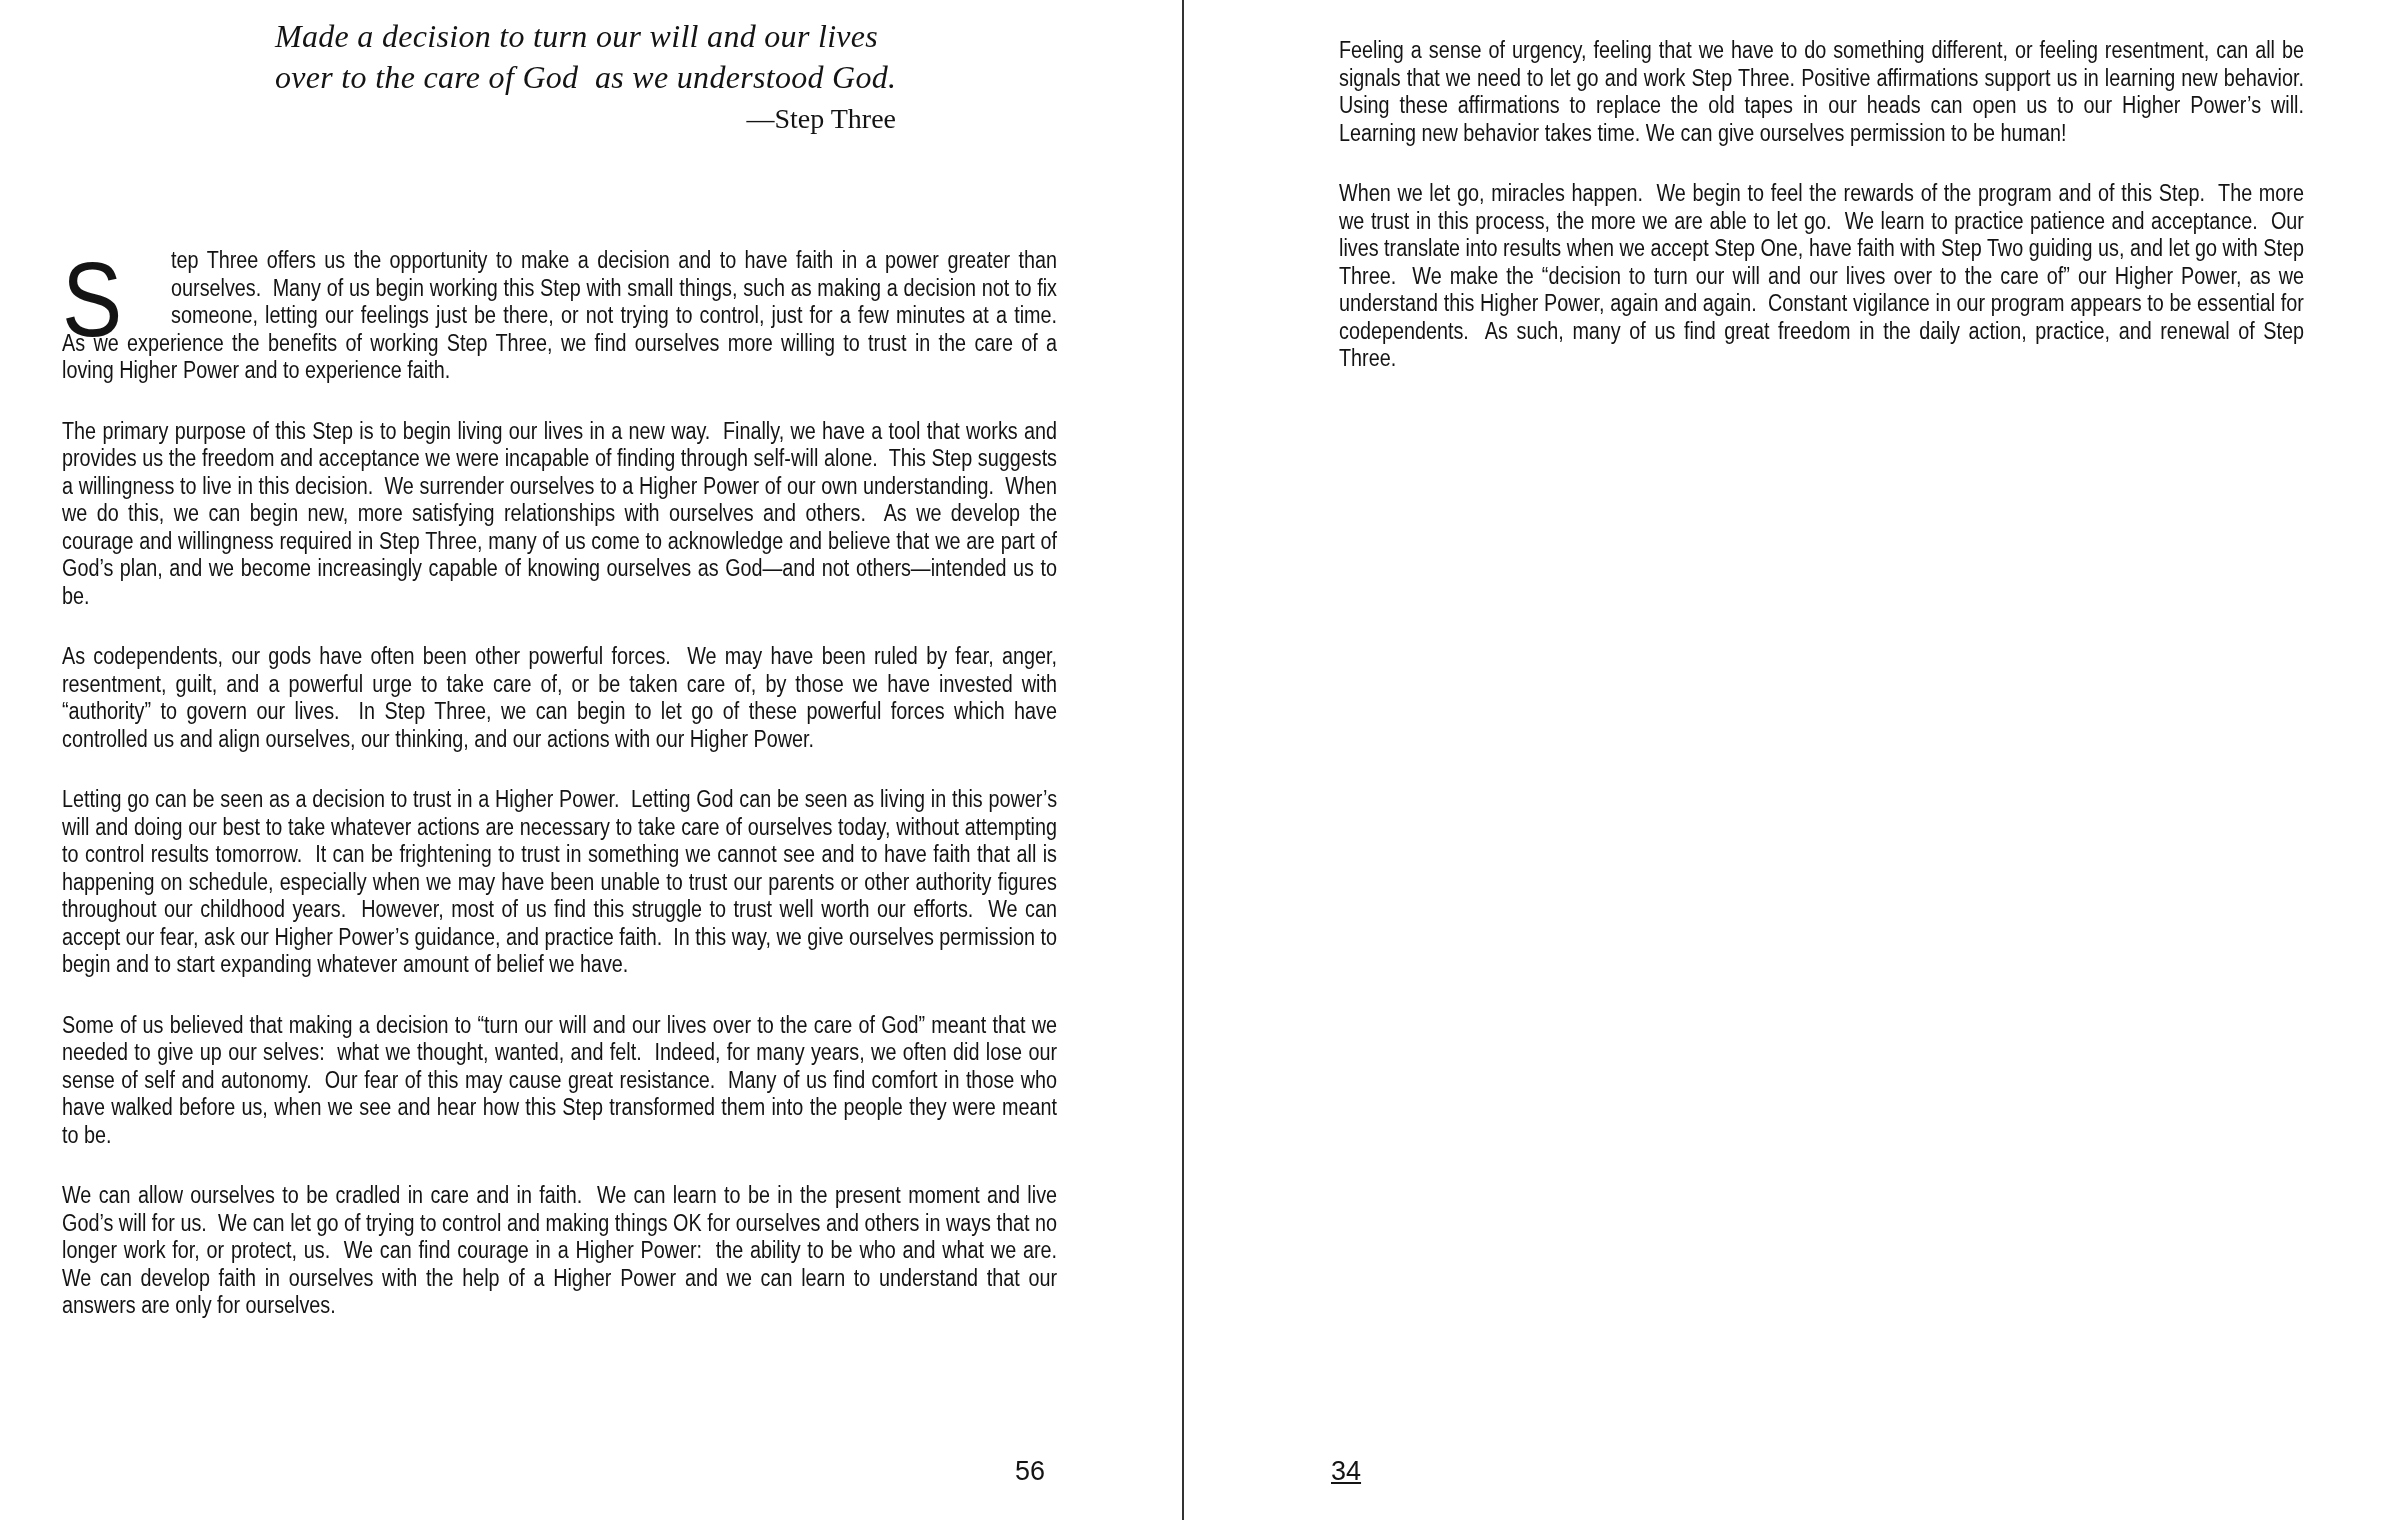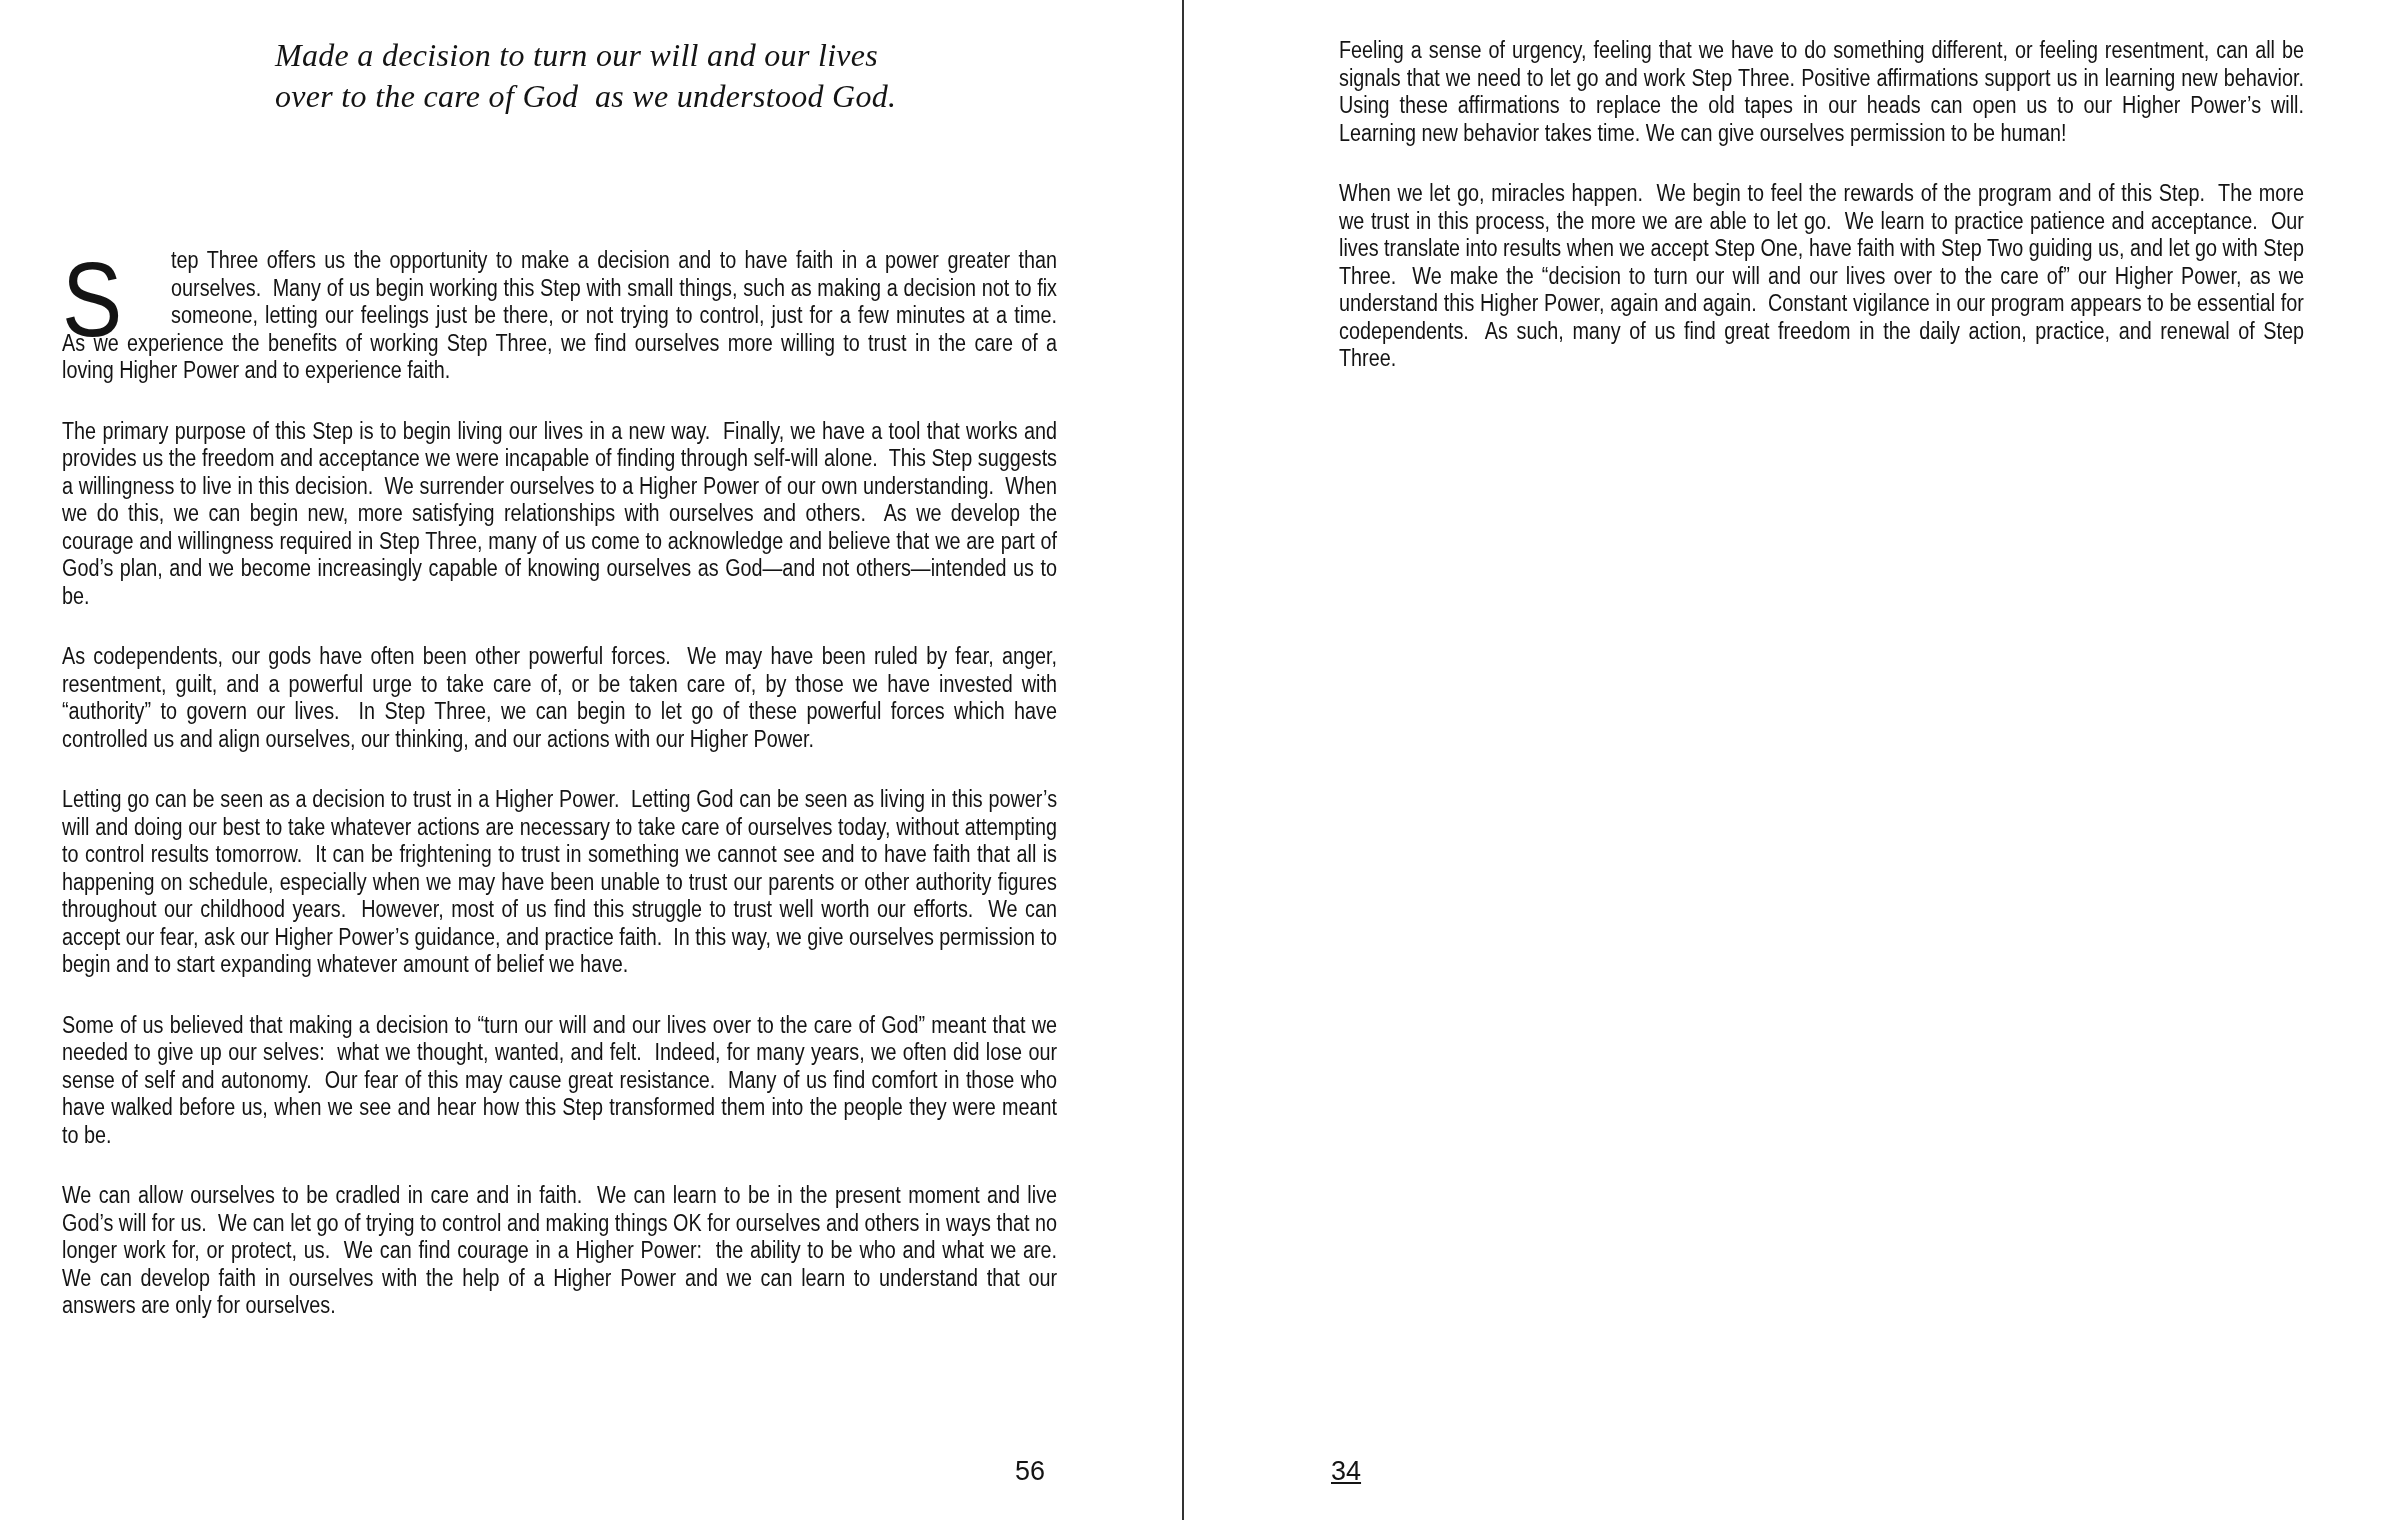--- a/index.html
+++ b/index.html
@@ -23,21 +23,21 @@
     top: 0;
     width: 2.4px;
     height: 1520px;
     background: #333333;
   }
 
   
   .epigraph {
     position: absolute;
     left: 275px;
-    top: 35px;
+    top: 16px;
     width: 621px;
     font-family: "Liberation Serif", serif;
     font-style: italic;
     font-size: 32px;
     line-height: 41px;
     letter-spacing: 0.3px;
     white-space: pre;
   }
   .epigraph .attribution {
     font-style: normal;
@@ -87,21 +87,21 @@
     line-height: 27px;
   }
   .page-num-left  { left: 806px; width: 239px; text-align: right; }
   .page-num-right { left: 1331px; width: 239px; text-align: left; text-decoration: underline; }
 </style>
 </head>
 <body>
 
 <div id="spread">
 
-  <div class="epigraph"><div>Made a decision to turn our will and our lives</div><div>over to the care of God  as we understood God.</div></div>
+  <div class="epigraph"><div>Made a decision to turn our will and our lives</div><div>over to the care of God  as we understood God.</div><div class="attribution">—Step Three</div></div>
 
   <div class="col col-left">
     <p class="body-par"><span class="drop-cap">S</span><span>tep Three offers us the opportunity to make a decision and to have faith in a power greater than ourselves.  Many of us begin working this Step with small things, such as making a decision not to fix someone, letting our feelings just be there, or not trying to control, just for a few minutes at a time.  As we experience the benefits of working Step Three, we find ourselves more willing to trust in the care of a loving Higher Power and to experience faith.</span></p>
     <p class="body-par">The primary purpose of this Step is to begin living our lives in a new way.  Finally, we have a tool that works and provides us the freedom and acceptance we were incapable of finding through self-will alone.  This Step suggests a willingness to live in this decision.  We surrender ourselves to a Higher Power of our own understanding.  When we do this, we can begin new, more satisfying relationships with ourselves and others.  As we develop the courage and willingness required in Step Three, many of us come to acknowledge and believe that we are part of God’s plan, and we become increasingly capable of knowing ourselves as God—and not others—intended us to be.</p>
     <p class="body-par">As codependents, our gods have often been other powerful forces.  We may have been ruled by fear, anger, resentment, guilt, and a powerful urge to take care of, or be taken care of, by those we have invested with “authority” to govern our lives.  In Step Three, we can begin to let go of these powerful forces which have controlled us and align ourselves, our thinking, and our actions with our Higher Power.</p>
     <p class="body-par">Letting go can be seen as a decision to trust in a Higher Power.  Letting God can be seen as living in this power’s will and doing our best to take whatever actions are necessary to take care of ourselves today, without attempting to control results tomorrow.  It can be frightening to trust in something we cannot see and to have faith that all is happening on schedule, especially when we may have been unable to trust our parents or other authority figures throughout our childhood years.  However, most of us find this struggle to trust well worth our efforts.  We can accept our fear, ask our Higher Power’s guidance, and practice faith.  In this way, we give ourselves permission to begin and to start expanding whatever amount of belief we have.</p>
     <p class="body-par">Some of us believed that making a decision to “turn our will and our lives over to the care of God” meant that we needed to give up our selves:  what we thought, wanted, and felt.  Indeed, for many years, we often did lose our sense of self and autonomy.  Our fear of this may cause great resistance.  Many of us find comfort in those who have walked before us, when we see and hear how this Step transformed them into the people they were meant to be.</p>
     <p class="body-par">We can allow ourselves to be cradled in care and in faith.  We can learn to be in the present moment and live God’s will for us.  We can let go of trying to control and making things OK for ourselves and others in ways that no longer work for, or protect, us.  We can find courage in a Higher Power:  the ability to be who and what we are.  We can develop faith in ourselves with the help of a Higher Power and we can learn to understand that our answers are only for ourselves.</p>
   </div>
 

